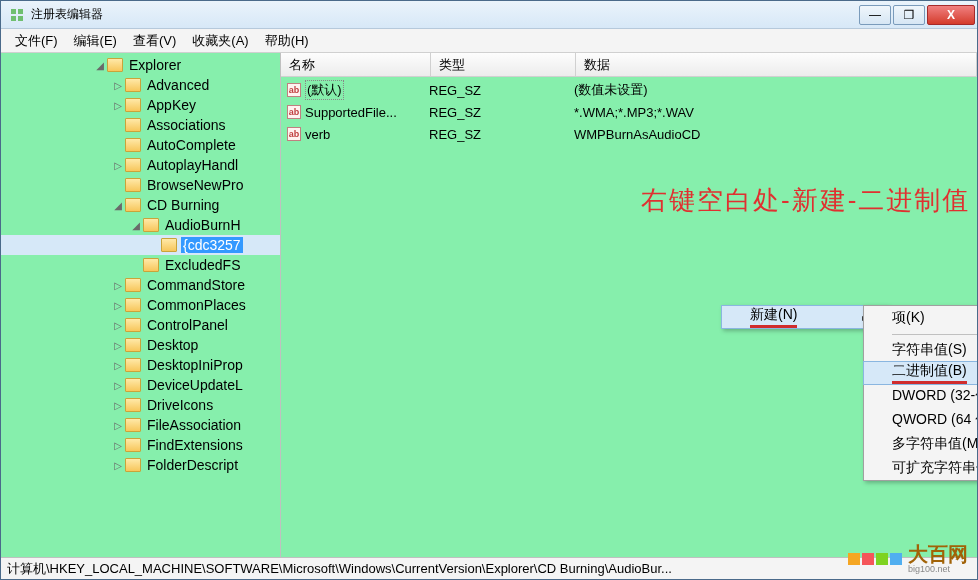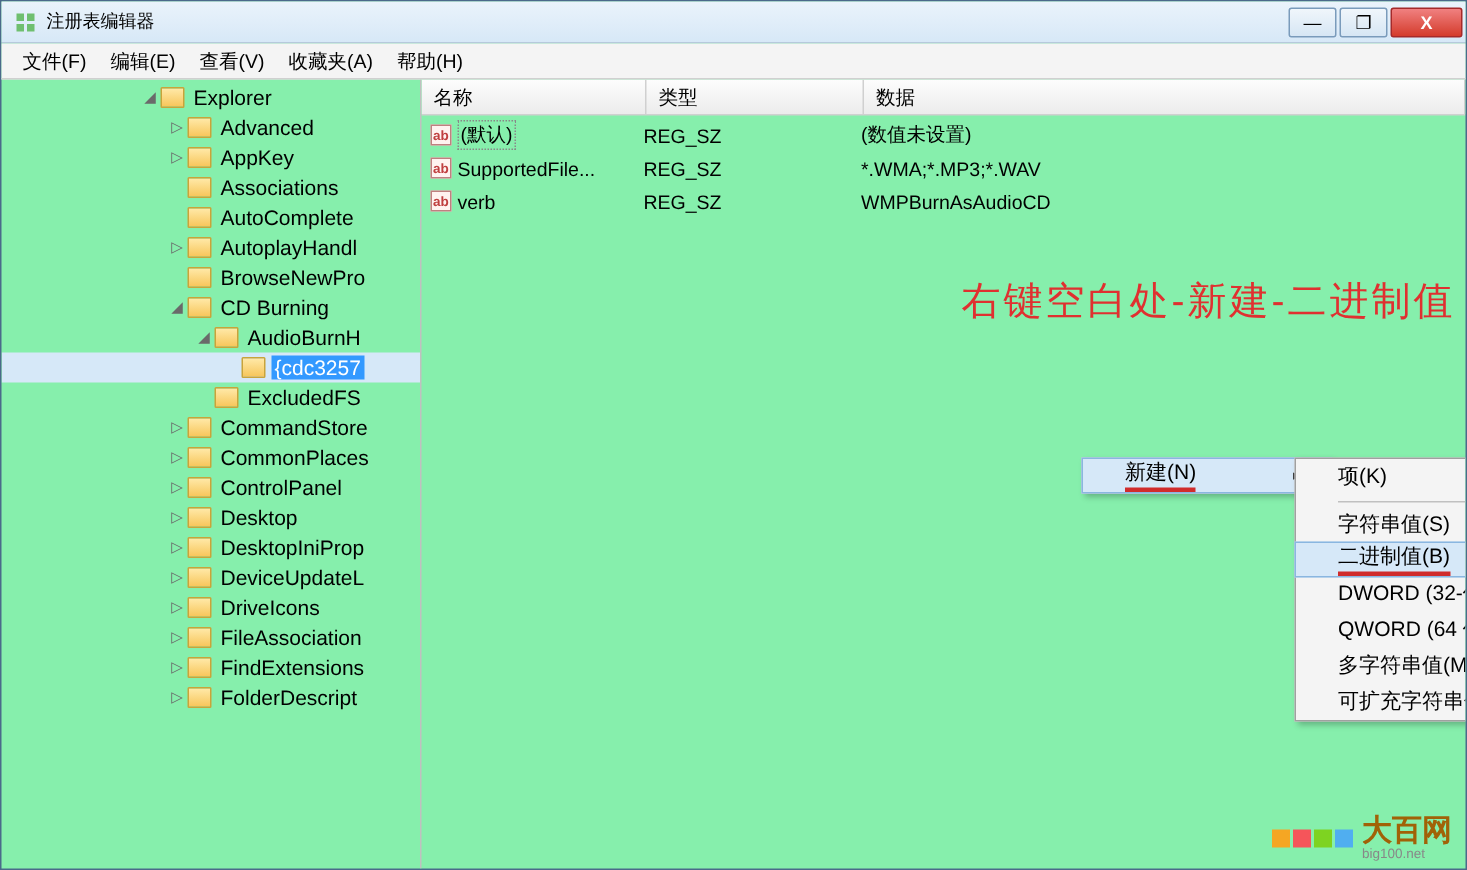--- a/index.html
+++ b/index.html
@@ -270,20 +270,21 @@
           <span class="underline-red">二进制值(B)</span>
         </div>
         <div class="ctx-item">DWORD (32-位)值(D)</div>
         <div class="ctx-item">QWORD (64 位)值(Q)</div>
         <div class="ctx-item">多字符串值(M)</div>
         <div class="ctx-item">可扩充字符串值(E)</div>
       </div>
     </div>
   </div>
 
+  <div class="statusbar">计算机\HKEY_LOCAL_MACHINE\SOFTWARE\Microsoft\Windows\CurrentVersion\Explorer\CD Burning\AudioBur...</div>
 </div>
 
 <div class="watermark">
   <div class="wm-logo" id="wm-logo">
       <div class="wm-sq" style="background: rgb(245, 166, 35);"></div>
       <div class="wm-sq" style="background: rgb(245, 85, 90);"></div>
       <div class="wm-sq" style="background: rgb(126, 211, 33);"></div>
       <div class="wm-sq" style="background: rgb(80, 174, 240);"></div>
     </div>
   <div>

